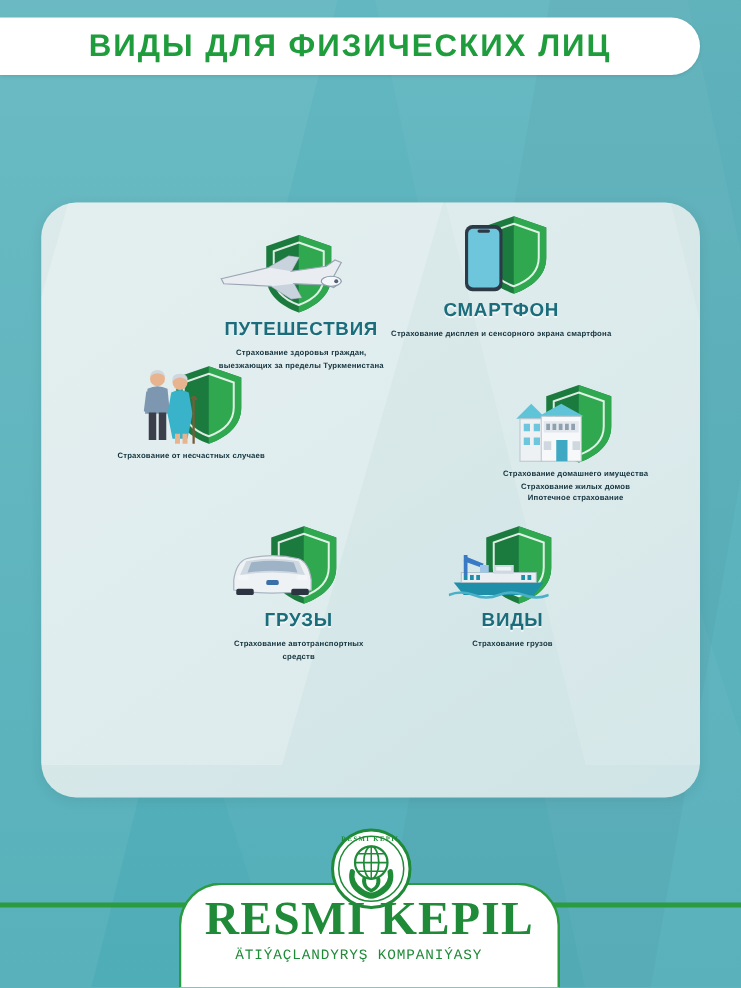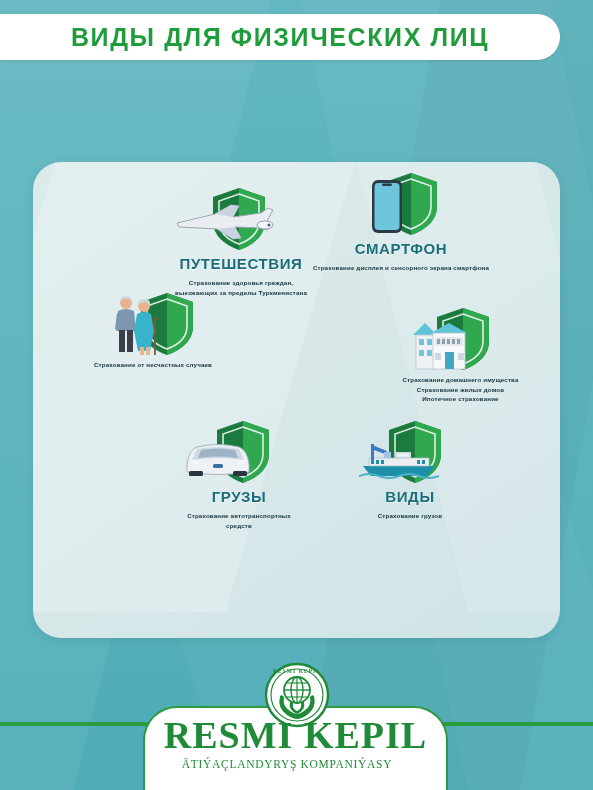--- a/index.html
+++ b/index.html
@@ -80,21 +80,21 @@
     border-top-left-radius:34px;border-top-right-radius:34px;
     box-sizing:border-box;
   }
   .brand-name{
     position:absolute;left:143px;top:716px;width:305px;text-align:center;
     font-family:"Liberation Serif", serif;font-weight:bold;
     font-size:38px;color:#1f8b38;letter-spacing:1px;line-height:1;
   }
   .brand-sub{
     position:absolute;left:143px;top:758px;width:288px;text-align:center;
-    font-family:Liberation Serif, serif;
+    font-family:Liberation Mono, monospace;
     font-size:11.5px;color:#1f8b38;letter-spacing:.7px;
   }
   .emblem{position:absolute;left:262px;top:662px;width:70px;height:66px;}
   .emblem svg{display:block;}
 </style>
 </head>
 <body>
 
 <div class="page">
 

